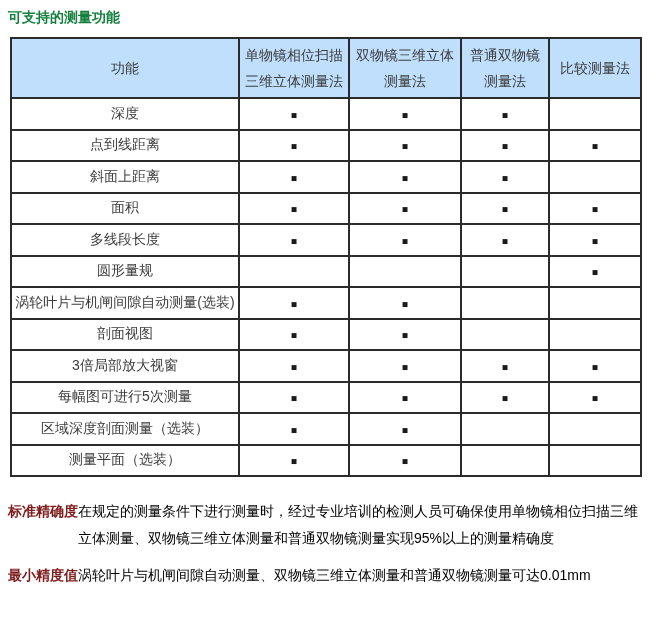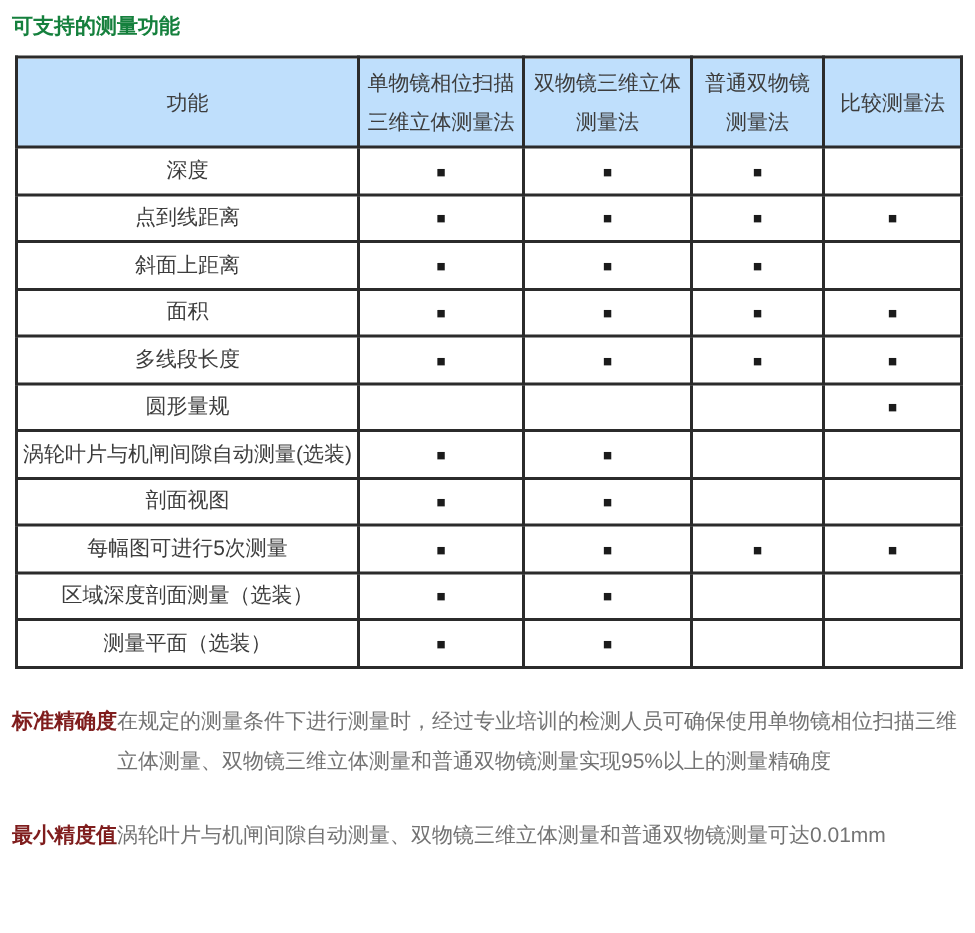--- a/index.html
+++ b/index.html
@@ -27,26 +27,26 @@
   }
   .th-flex{display:flex;flex-direction:column;justify-content:center;height:100%;}
   .th-line{line-height:26px;}
   table.spec td{height:29.5px;color:#3d3d3d;}
   .mk{
     font-size:20px;line-height:14px;color:#1b1b1b;
     display:inline-block;vertical-align:middle;
   }
   .notes{margin-top:21px;width:634px;}
   .note{display:flex;line-height:27px;}
-  .note + .note{margin-top:22px;justify-content:space-between;}
+  .note + .note{margin-top:10px;justify-content:space-between;}
   .note-label{
     font-weight:bold;color:#7f1d1d;flex:0 0 auto;
     width:70px;white-space:nowrap;
   }
-  .note-text{flex:1 1 auto;color:#737373;}
+  .note-text{flex:1 1 auto;color:#000000;}
 </style>
 </head>
 <body>
 
 <div class="page-title">可支持的测量功能</div>
 
 <table class="spec">
   <colgroup>
     <col style="width:228px">
       <col style="width:110px">
@@ -139,20 +139,27 @@
       <td><span class="mk"></span></td>
     </tr>
     <tr>
       <td>剖面视图</td>
       <td><span class="mk">▪</span></td>
       <td><span class="mk">▪</span></td>
       <td><span class="mk"></span></td>
       <td><span class="mk"></span></td>
     </tr>
     <tr>
+      <td>3倍局部放大视窗</td>
+      <td><span class="mk">▪</span></td>
+      <td><span class="mk">▪</span></td>
+      <td><span class="mk">▪</span></td>
+      <td><span class="mk">▪</span></td>
+    </tr>
+    <tr>
       <td>每幅图可进行5次测量</td>
       <td><span class="mk">▪</span></td>
       <td><span class="mk">▪</span></td>
       <td><span class="mk">▪</span></td>
       <td><span class="mk">▪</span></td>
     </tr>
     <tr>
       <td>区域深度剖面测量（选装）</td>
       <td><span class="mk">▪</span></td>
       <td><span class="mk">▪</span></td>

